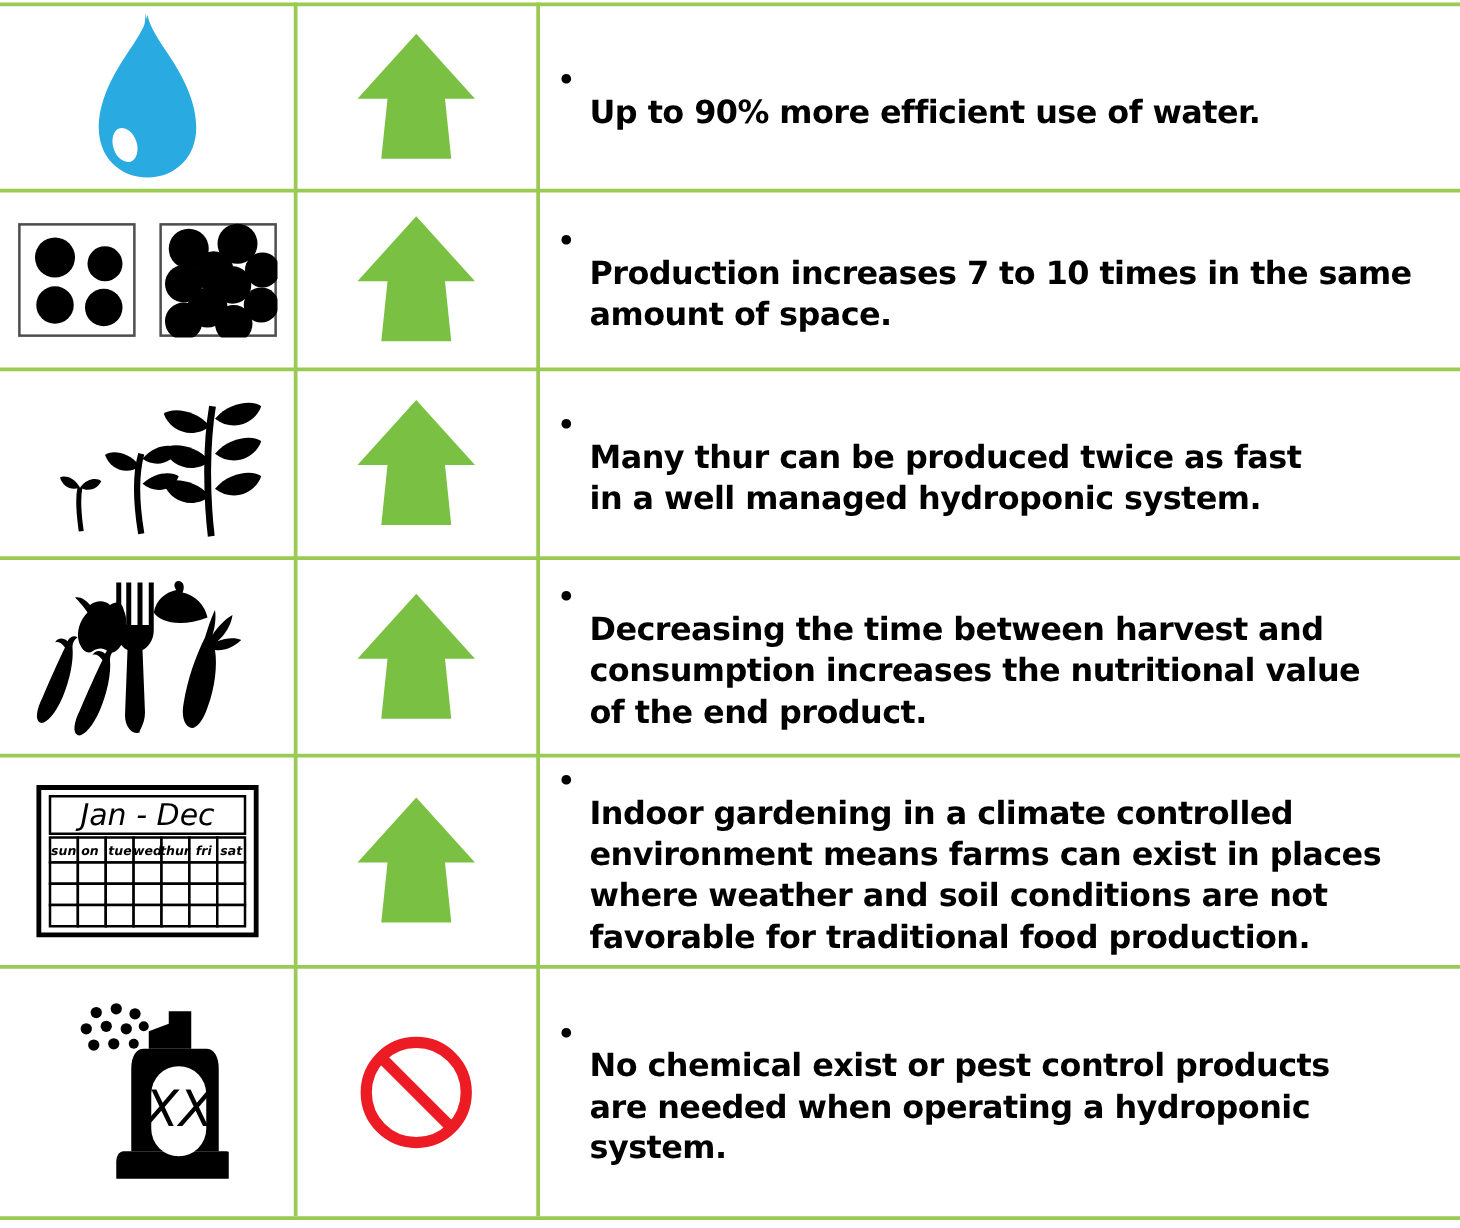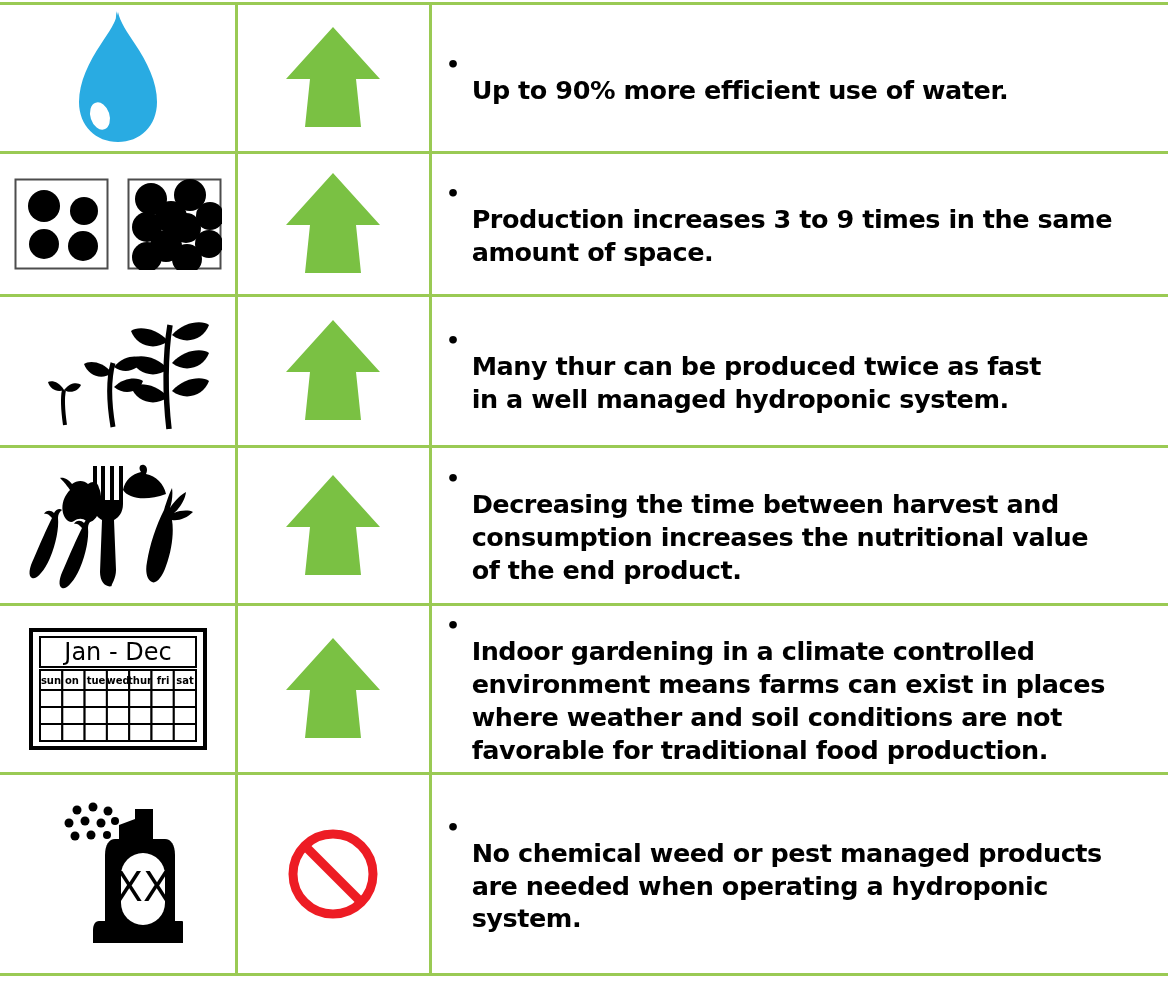--- a/index.html
+++ b/index.html
@@ -41,20 +41,21 @@
     display: flex;
     align-items: center;
   }
   .cell-icon {
     width: 236px;
     height: 100%;
     display: flex;
     align-items: center;
     justify-content: center;
     flex: 0 0 236px;
+    font-style: italic;
   }
   .cell-arrow {
     width: 194px;
     height: 100%;
     display: flex;
     align-items: center;
     justify-content: center;
     flex: 0 0 194px;
   }
   .cell-text {
@@ -147,21 +148,21 @@
       </svg>
     </div>
     <div class="cell-arrow">
       <svg class="icon-svg" width="100" height="110" viewBox="0 0 100 110">
         <path d="M50 4 L97 56 L73 56 L78 104 L22 104 L27 56 L3 56 Z" fill="#7AC143"></path>
       </svg>
     </div>
     <div class="cell-text">
       <div class="bullet">
         <span class="dot">•</span>
-        <span class="txt">Production increases 3 to 9 times in the same
+        <span class="txt">Production increases 7 to 10 times in the same
 amount of space.</span>
       </div>
     </div>
   </div>
 
   <div class="row" style="top:297px; height:148px;">
     <div class="cell-icon">
       <svg class="icon-svg" width="190" height="120" viewBox="0 0 190 120">
 
         <path d="M42 114 C40 100 39 88 41 79" stroke="#000" stroke-width="4" fill="none"></path>
@@ -337,19 +338,19 @@
     </div>
     <div class="cell-arrow">
       <svg class="icon-svg" width="96" height="96" viewBox="0 0 96 96">
         <circle cx="48" cy="48" r="40" fill="none" stroke="#ED1C24" stroke-width="9"></circle>
         <line x1="20" y1="20" x2="76" y2="76" stroke="#ED1C24" stroke-width="9"></line>
       </svg>
     </div>
     <div class="cell-text">
       <div class="bullet">
         <span class="dot">•</span>
-        <span class="txt">No chemical weed or pest managed products
+        <span class="txt">No chemical exist or pest control products
 are needed when operating a hydroponic system.</span>
       </div>
     </div>
   </div>
 
 </div>
 
 </body></html>

